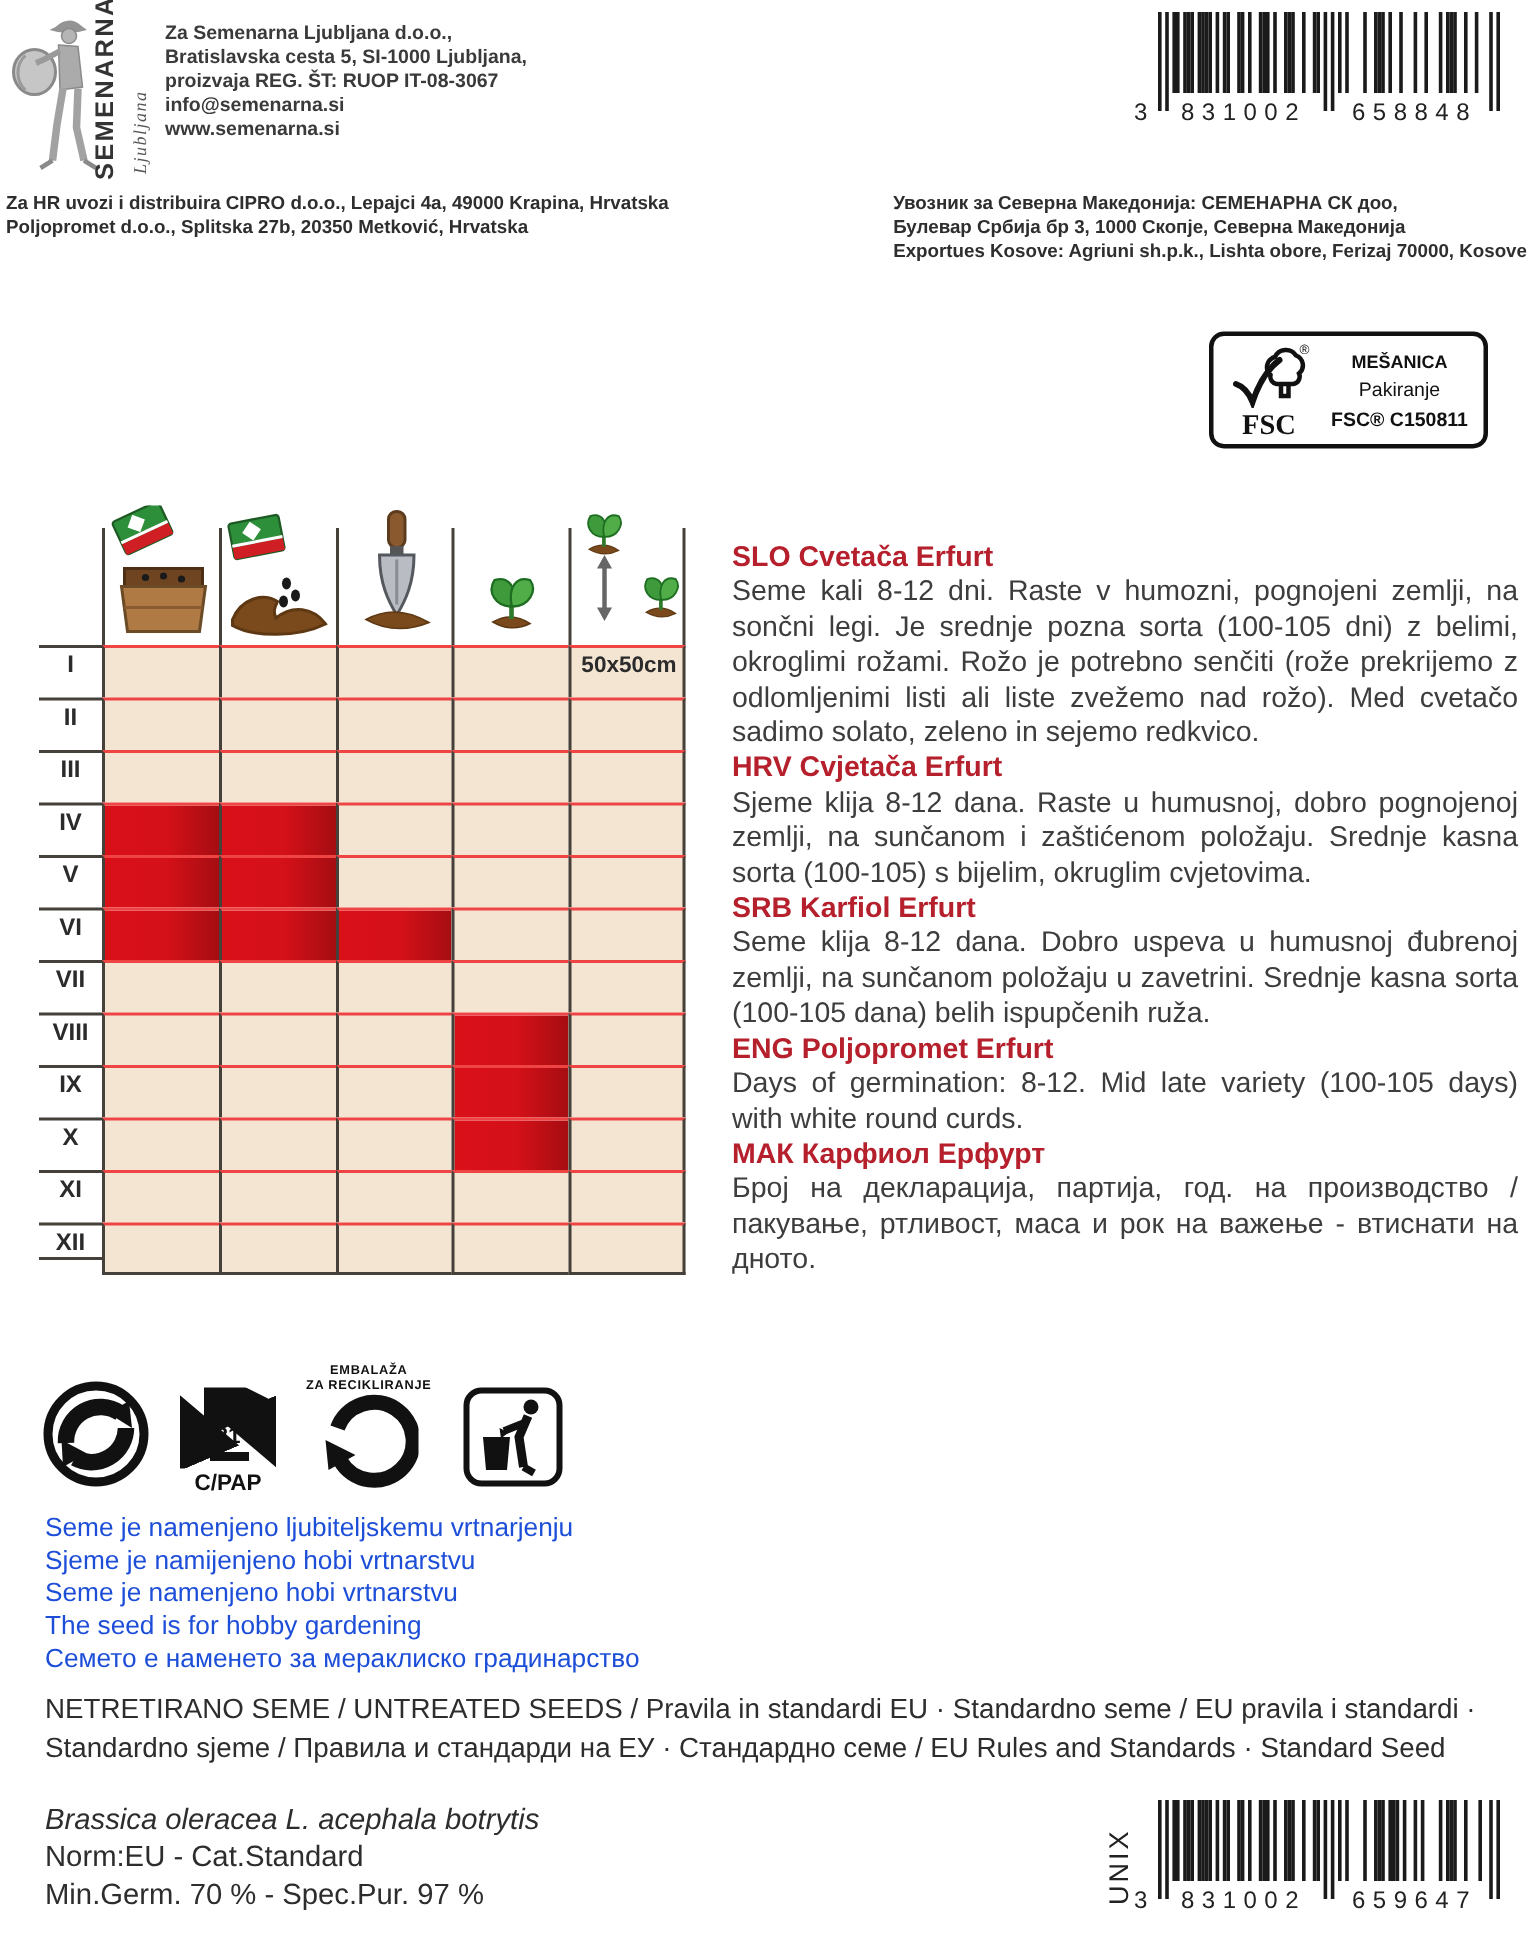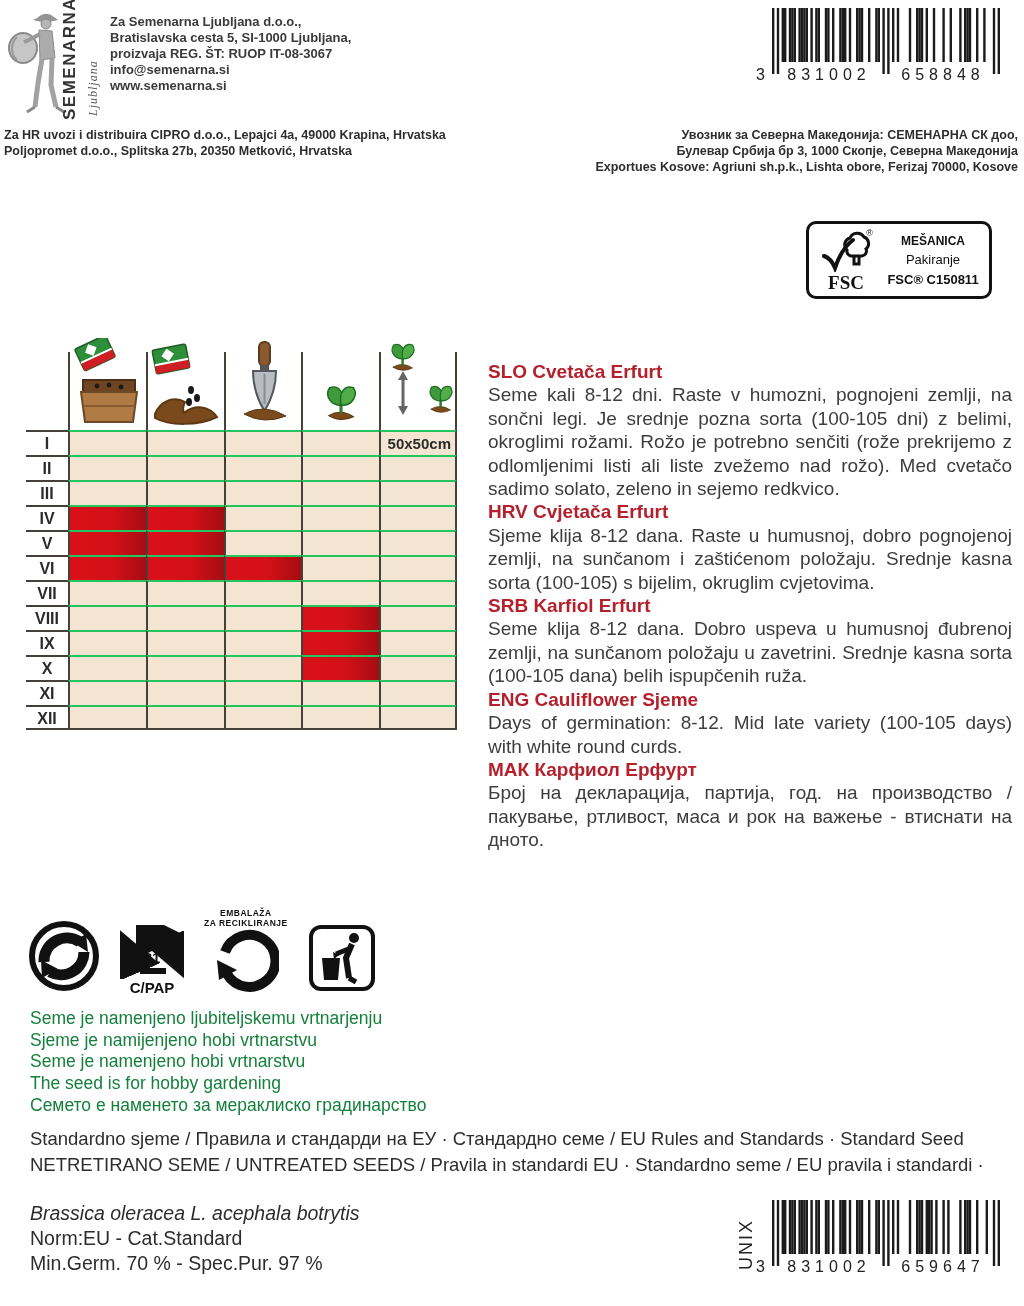--- a/index.html
+++ b/index.html
@@ -18,37 +18,37 @@
   .bc .bars{grid-column:1 / 4;padding-left:16px;}
   .bc .dig{font-size:16px;color:#222;text-align:center;letter-spacing:5px;margin-top:-12px;}
   .bc .dig.prefix{text-align:left;letter-spacing:0;}
   .bc-top{position:absolute;left:756px;top:8px;}
   .bc-bottom{position:absolute;left:756px;top:1200px;}
   .unix{position:absolute;left:736px;top:1202px;height:68px;font-size:18px;letter-spacing:2px;color:#222;}
 
   
   .dist{font-size:12.5px;line-height:16px;font-weight:700;color:#2e2e2e;}
   .dist-left{position:absolute;left:4px;top:127px;}
-  .dist-right{position:absolute;right:6px;top:127px;text-align:right;}
+  .dist-right{position:absolute;right:6px;top:127px;text-align:left;}
 
   
   .fsc{position:absolute;left:806px;top:221px;width:186px;height:78px;border:3px solid #111;
        border-radius:10px;display:flex;align-items:center;padding:2px 6px;box-sizing:border-box;gap:6px;}
   .fsc-left{width:62px;text-align:center;position:relative;}
   .fsc-left .fsc-word{font-family:"Liberation Serif",serif;font-weight:700;font-size:19px;color:#111;line-height:14px;}
   .fsc-reg{position:absolute;right:4px;top:-2px;font-size:9px;color:#111;}
   .fsc-right{flex:1;text-align:center;color:#111;}
   .fsc-title{font-weight:700;font-size:12px;margin-bottom:4px;}
   .fsc-sub{font-weight:400;font-size:13px;margin-bottom:5px;}
   .fsc-lic{font-weight:700;font-size:13px;}
 
   
   .cal{position:absolute;left:26px;top:352px;width:431px;}
   .cal-grid{display:grid;grid-template-columns:42px repeat(5,77.8px);}
-  .cal-grid .cell{box-sizing:border-box;height:25px;background:#f3e5d2;border-top:2px solid #22c55e;}
+  .cal-grid .cell{box-sizing:border-box;height:35px;background:#f3e5d2;border-top:2px solid #ef4444;}
   .cal-grid .mcell{background:#fff;font-weight:700;font-size:16px;color:#2b2b2b;text-align:center;
                    line-height:23px;border-top:2px solid #454039;box-sizing:border-box;height:25px;}
   .cal-grid .vline{border-left:2px solid #454039;}
   .cal-grid .rline{border-right:2px solid #454039;}
   .cal-grid .bline{border-bottom:2px solid #454039;}
   .cal-grid .hcell{background:#fff;height:78px;position:relative;box-sizing:border-box;}
   .cal-grid .filled{background:linear-gradient(90deg,#da1019 0%,#d41018 55%,#a50d12 100%);}
   .cal-grid .spacing{font-weight:700;font-size:15px;color:#2b2b2b;text-align:right;
                      padding-right:4px;line-height:23px;}
   .hicon{position:absolute;left:50%;transform:translateX(-50%);bottom:0;}
@@ -59,21 +59,21 @@
   .desc-body{font-size:19px;line-height:23.4px;text-align:justify;color:#3d3d3d;}
 
   
   .recy{position:absolute;left:28px;top:908px;display:flex;align-items:flex-end;gap:20px;}
   .recy-item{text-align:center;position:relative;}
   .cpap-code{position:absolute;left:50%;top:24px;transform:translateX(-50%);font-weight:700;font-size:15px;color:#111;}
   .cpap-label{font-weight:700;font-size:15px;color:#111;margin-top:-4px;}
   .embal-label{font-weight:700;font-size:8.5px;color:#111;letter-spacing:.5px;line-height:10px;}
 
   
-  .hobby{position:absolute;left:30px;top:1008px;font-size:17.5px;line-height:21.7px;color:#15803d;}
+  .hobby{position:absolute;left:30px;top:1008px;font-size:17.5px;line-height:21.7px;color:#1d4ed8;}
   .untreated{position:absolute;left:30px;top:1126px;width:964px;font-size:18.5px;line-height:26px;color:#2d2d2d;}
   .product{position:absolute;left:30px;top:1201px;font-size:19.5px;line-height:24.8px;color:#2d2d2d;}
   .latin{font-style:italic;}
   .bold{font-weight:700;}
 </style>
 </head>
 <body>
 
 <div class="page">
 
@@ -333,21 +333,21 @@
       </div>
   </div>
 
   <div class="descs">
       <div class="desc-title">SLO Cvetača Erfurt</div>
       <div class="desc-body">Seme kali 8-12 dni. Raste v humozni, pognojeni zemlji, na sončni legi. Je srednje pozna sorta (100-105 dni) z belimi, okroglimi rožami. Rožo je potrebno senčiti (rože prekrijemo z odlomljenimi listi ali liste zvežemo nad rožo). Med cvetačo sadimo solato, zeleno in sejemo redkvico.</div>
       <div class="desc-title">HRV Cvjetača Erfurt</div>
       <div class="desc-body">Sjeme klija 8-12 dana. Raste u humusnoj, dobro pognojenoj zemlji, na sunčanom i zaštićenom položaju. Srednje kasna sorta (100-105) s bijelim, okruglim cvjetovima.</div>
       <div class="desc-title">SRB Karfiol Erfurt</div>
       <div class="desc-body">Seme klija 8-12 dana. Dobro uspeva u humusnoj đubrenoj zemlji, na sunčanom položaju u zavetrini. Srednje kasna sorta (100-105 dana) belih ispupčenih ruža.</div>
-      <div class="desc-title">ENG Cauliflower Sjeme</div>
+      <div class="desc-title">ENG Poljopromet Erfurt</div>
       <div class="desc-body">Days of germination: 8-12. Mid late variety (100-105 days) with white round curds.</div>
       <div class="desc-title">МАК Карфиол Ерфурт</div>
       <div class="desc-body">Број на декларација, партија, год. на производство / пакување, ртливост, маса и рок на важење - втиснати на дното.</div>
     </div>
 
   <div class="recy">
     <div class="recy-item">
       <svg width="72" height="72" viewBox="0 0 72 72">
         <circle cx="36" cy="36" r="32" fill="none" stroke="#111" stroke-width="6"></circle>
         <path d="M16,42 A23,23 0 0 1 52,22" fill="none" stroke="#111" stroke-width="11"></path>
@@ -394,22 +394,22 @@
 
   <div class="hobby">
       <div>Seme je namenjeno ljubiteljskemu vrtnarjenju</div>
       <div>Sjeme je namijenjeno hobi vrtnarstvu</div>
       <div>Seme je namenjeno hobi vrtnarstvu</div>
       <div>The seed is for hobby gardening</div>
       <div>Семето е наменето за мераклиско градинарство</div>
     </div>
 
   <div class="untreated">
+      <div>NETRETIRANO SEME / UNTREATED SEEDS / Pravila in standardi EU · Standardno seme / EU pravila i standardi ·</div>
       <div>Standardno sjeme / Правила и стандарди на ЕУ · Стандардно семе / EU Rules and Standards · Standard Seed</div>
-      <div>NETRETIRANO SEME / UNTREATED SEEDS / Pravila in standardi EU · Standardno seme / EU pravila i standardi ·</div>
     </div>
 
   <div class="product">
     <div class="latin">Brassica oleracea L. acephala botrytis</div>
     <div>Norm:EU - Cat.Standard</div>
     <div>Min.Germ. 70 % - Spec.Pur. 97 %</div>
   </div>
 
   <span class="unix vtext">UNIX</span>
   <div class="bc bc-bottom">

